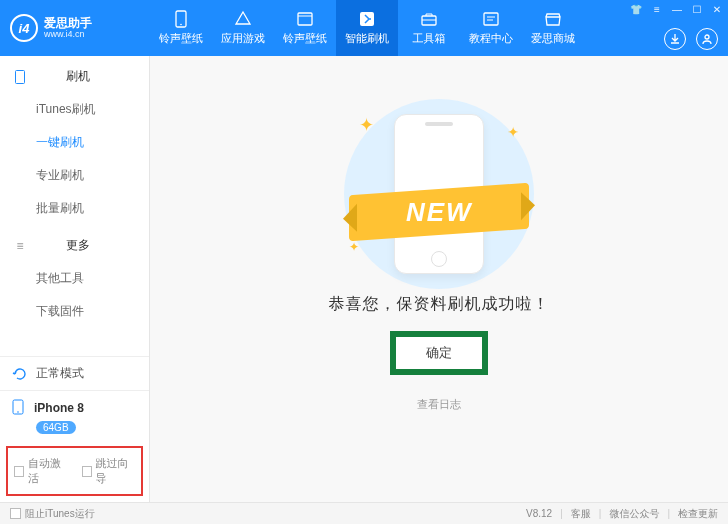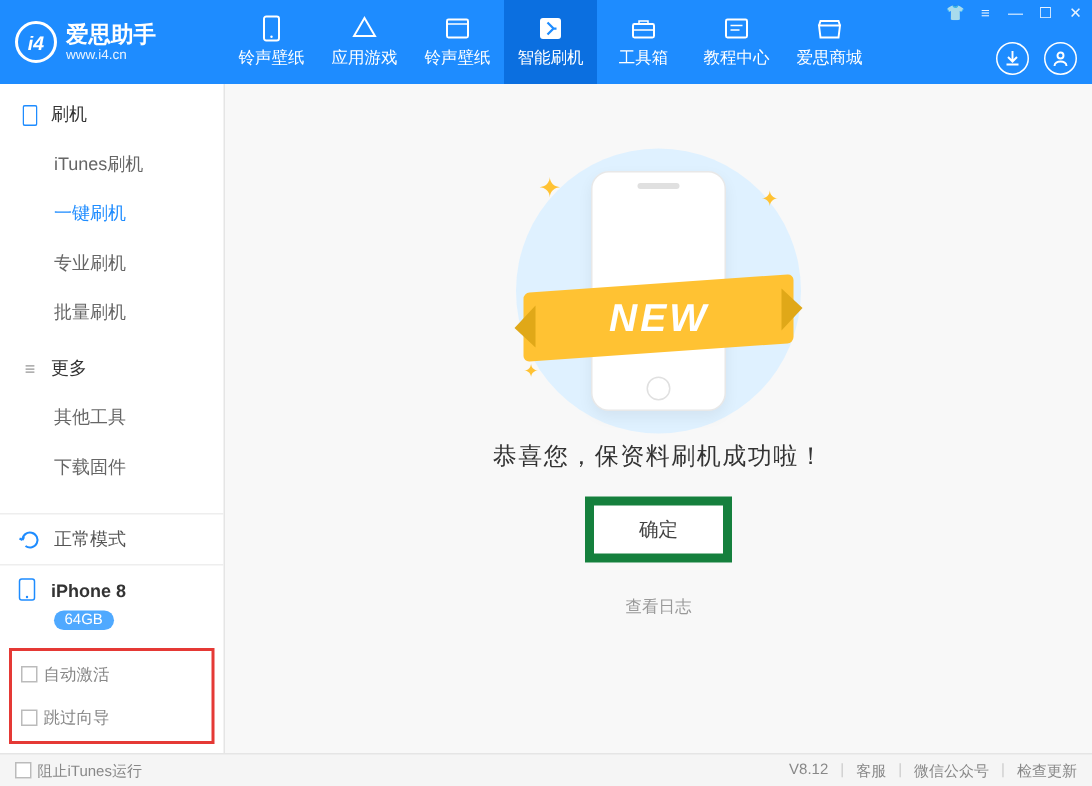--- a/index.html
+++ b/index.html
@@ -2,45 +2,45 @@
 <html><head>
 <meta charset="utf-8">
 <style>
 * { margin: 0; padding: 0; box-sizing: border-box; }
 body { font-family: "Microsoft YaHei", Arial, sans-serif; width: 728px; height: 524px; background: #fff; overflow: hidden; font-size: 12px; }
 
 
 .header { height: 56px; background: #1e8cff; display: flex; align-items: center; color: #fff; position: relative; }
 .logo-block { display: flex; align-items: center; padding-left: 10px; width: 150px; }
 .logo-circle { width: 28px; height: 28px; border: 2px solid #fff; border-radius: 50%; display: flex; align-items: center; justify-content: center; font-weight: bold; font-size: 13px; margin-right: 6px; font-style: italic; }
-.logo-text { font-size: 15px; font-weight: bold; line-height: 1; }
+.logo-text { font-size: 12px; font-weight: bold; line-height: 1; }
 .logo-sub { font-size: 9px; opacity: 0.9; }
 .nav { display: flex; height: 100%; }
 .nav-item { width: 62px; display: flex; flex-direction: column; align-items: center; justify-content: center; font-size: 11px; gap: 3px; cursor: pointer; }
 .nav-item.active { background: #0b6fe0; }
 .nav-icon { width: 20px; height: 18px; display: flex; align-items: center; justify-content: center; }
 .win-controls { position: absolute; right: 4px; top: 2px; display: flex; gap: 6px; font-size: 10px; }
 .win-btn { width: 14px; height: 14px; display: flex; align-items: center; justify-content: center; cursor: pointer; opacity: 0.9; }
 .header-icons { position: absolute; right: 10px; bottom: 6px; display: flex; gap: 10px; }
 .circ-icon { width: 22px; height: 22px; border: 1.5px solid #fff; border-radius: 50%; display: flex; align-items: center; justify-content: center; cursor: pointer; }
 
 
 .sidebar { position: absolute; left: 0; top: 56px; bottom: 22px; width: 150px; border-right: 1px solid #e5e5e5; background: #fff; display: flex; flex-direction: column; }
 .side-section { padding-top: 4px; }
-.side-header { display: flex; align-items: center; padding: 8px 14px; color: #333; font-size: 12px; }
+.side-header { display: flex; align-items: center; padding: 8px 14px; color: #333; font-size: 12px; gap: 32px; }
 .side-header .sqicon { width: 12px; height: 12px; margin-right: 8px; display: flex; align-items: center; justify-content: center; color: #1e8cff; }
 .side-item { padding: 8px 12px 8px 36px; color: #666; font-size: 12px; cursor: pointer; }
 .side-item.active { color: #1e8cff; }
 
 .side-bottom { margin-top: auto; }
 .mode-row, .device-row { border-top: 1px solid #eee; padding: 8px 12px; display: flex; align-items: center; gap: 8px; font-size: 12px; color: #555; }
 .refresh { width: 16px; height: 16px; color: #1e8cff; }
 .phone-ic { width: 14px; height: 18px; color: #1e8cff; }
 .badge { background: #4fa9ff; color: #fff; border-radius: 7px; padding: 1px 7px; font-size: 10px; margin-left: 24px; margin-top: 2px; display: inline-block; }
-.checkrow { border: 2px solid #e53935; margin: 4px 6px 6px 6px; padding: 8px 6px; display: flex; gap: 14px; flex-direction: column; }
+.checkrow { border: 2px solid #e53935; margin: 4px 6px 6px 6px; padding: 8px 6px; display: flex; gap: 14px; }
 .chk { display: flex; align-items: center; gap: 4px; color: #888; font-size: 11px; cursor: pointer; }
 .chkbox { width: 11px; height: 11px; border: 1px solid #bbb; background: #fff; }
 
 
 .main { position: absolute; left: 150px; right: 0; top: 56px; bottom: 22px; background: #f8f8f8; display: flex; flex-direction: column; align-items: center; }
 .illus { margin-top: 38px; width: 220px; height: 200px; position: relative; display: flex; align-items: center; justify-content: center; }
 .circle-bg { width: 190px; height: 190px; background: #dff1ff; border-radius: 50%; position: absolute; }
 .phone { width: 90px; height: 160px; background: #fff; border-radius: 12px; position: absolute; border: 1px solid #e8e8e8; box-shadow: 0 4px 10px rgba(0,0,0,0.06); }
 .phone:before { content: ""; position: absolute; top: 7px; left: 50%; transform: translateX(-50%); width: 28px; height: 4px; background: #e0e0e0; border-radius: 2px; }
 .phone:after { content: ""; position: absolute; bottom: 6px; left: 50%; transform: translateX(-50%); width: 14px; height: 14px; border: 1px solid #e0e0e0; border-radius: 50%; }

